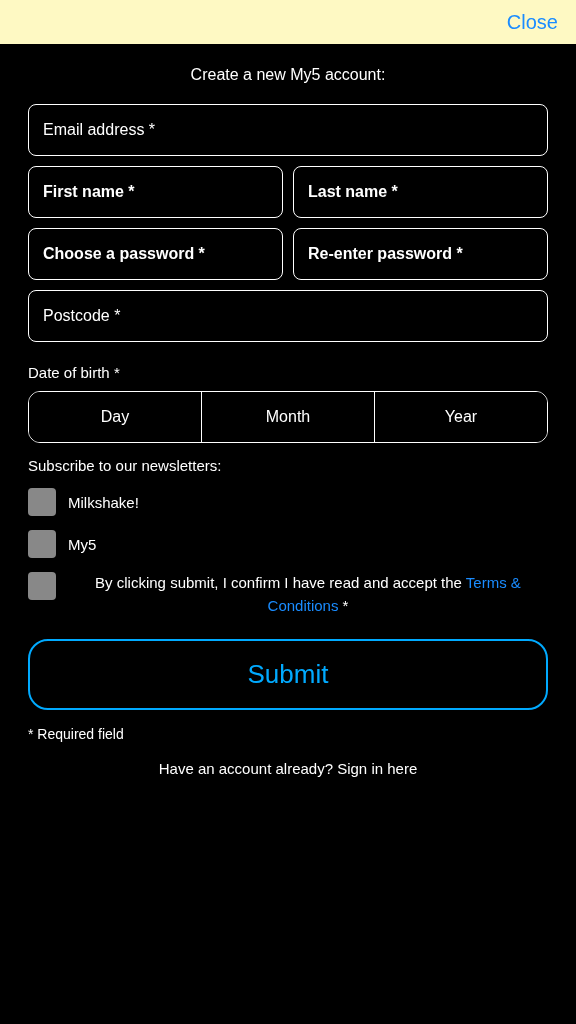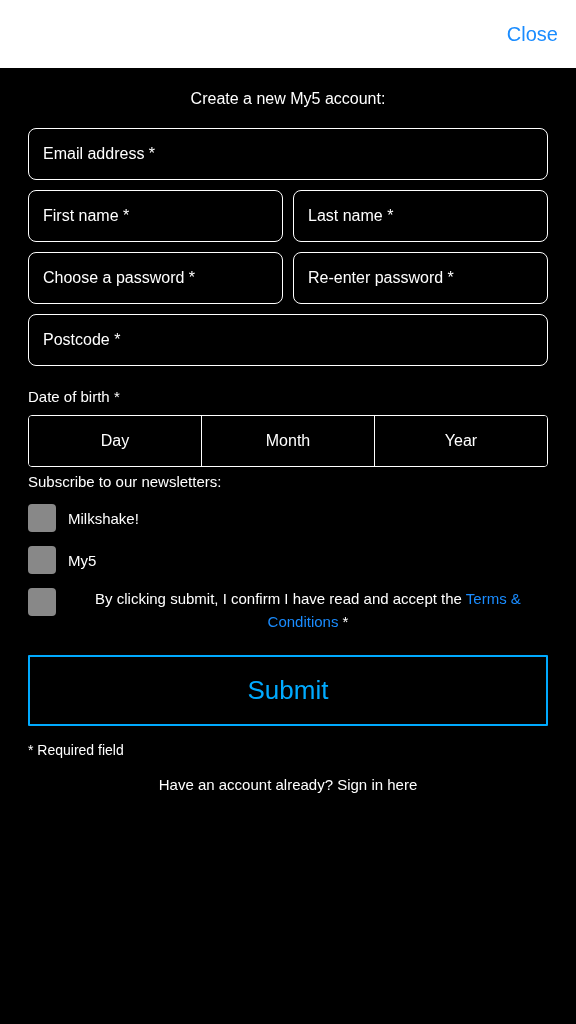--- a/index.html
+++ b/index.html
@@ -6,22 +6,22 @@
     body {
       width: 576px;
       min-height: 1024px;
       background: #000;
       font-family: -apple-system, BlinkMacSystemFont, 'Helvetica Neue', Arial, sans-serif;
       color: #fff;
     }
 
     
     .top-bar {
-      background: #ffffff;
-      height: 68px;
+      background: #fef9c3;
+      height: 44px;
       display: flex;
       align-items: center;
       justify-content: flex-end;
       padding: 0 18px;
     }
     .close-btn {
       color: #1a8cff;
       font-size: 20px;
       font-weight: 500;
       cursor: pointer;
@@ -59,36 +59,37 @@
     }
 
     .row-2col {
       display: flex;
       gap: 10px;
       margin-bottom: 10px;
     }
     .row-2col .input-field {
       flex: 1;
       margin-bottom: 0;
+      font-weight: bold;
     }
 
     
     .dob-label {
       font-size: 15px;
       color: #fff;
       margin-top: 22px;
       margin-bottom: 10px;
     }
 
     .dob-row {
       display: flex;
       border: 1.5px solid #fff;
-      border-radius: 4px;
+      border-radius: 12px;
       overflow: hidden;
-      margin-bottom: 6px;
+      margin-bottom: 14px;
       justify-content: space-between;
     }
     .dob-cell {
       flex: 1;
       background: #000;
       color: #fff;
       font-size: 16px;
       padding: 16px 0;
       text-align: center;
       border: none;
@@ -145,21 +146,21 @@
     .terms-link {
       color: #1a8cff;
       text-decoration: none;
     }
 
     
     .submit-btn {
       width: 100%;
       background: #000;
       border: 2px solid #00aaff;
-      border-radius: 1px;
+      border-radius: 20px;
       color: #00aaff;
       font-size: 26px;
       padding: 18px 0;
       cursor: pointer;
       margin-bottom: 16px;
     }
 
     
     .required-note {
       font-size: 14px;

